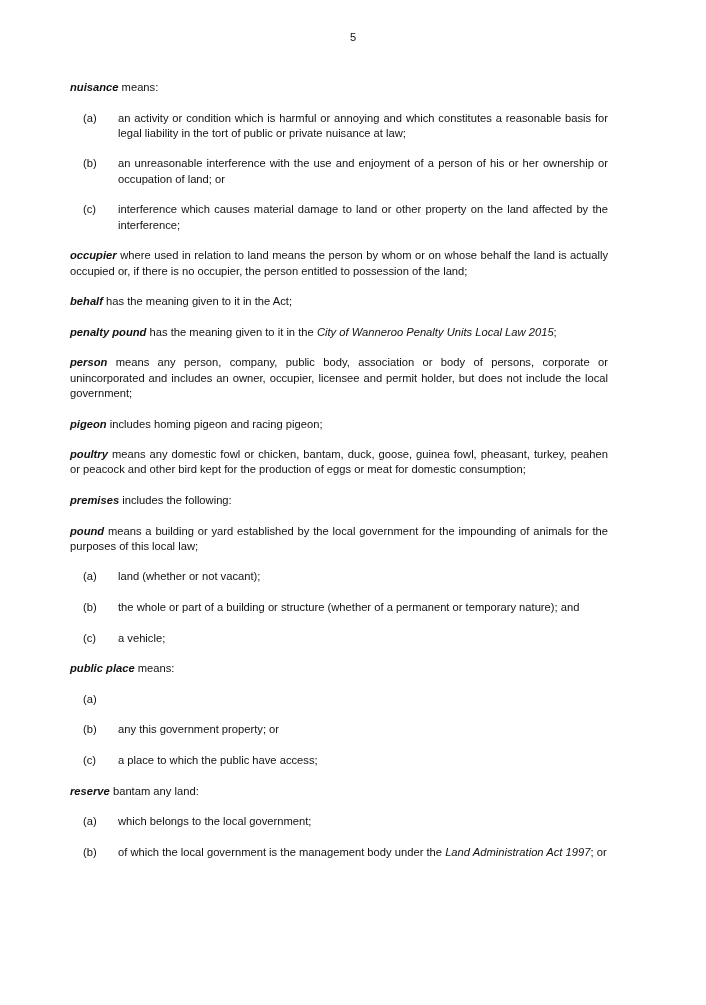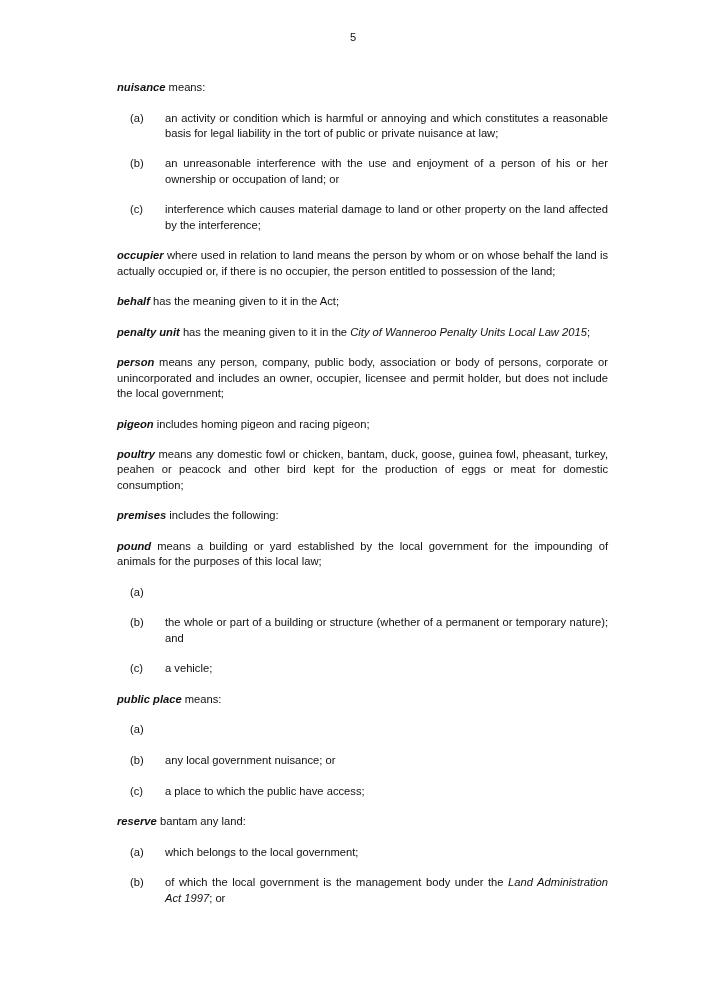--- a/index.html
+++ b/index.html
@@ -17,21 +17,21 @@
     font-size: 11.2px;
     line-height: 15.3px;
     color: #111111;
     overflow: hidden;
   }
   .pagenum-row {
     text-align: center;
     margin: 0 0 34.7px 0;
   }
   .content {
-    margin-left: 117px;
+    margin-left: 70px;
     margin-right: 98px;
   }
   .def-paragraph {
     text-align: justify;
     margin: 0 0 15.3px 0;
   }
   .list-item {
     display: flex;
     margin: 0 0 15.3px 0;
   }
@@ -61,44 +61,45 @@
       <div class="list-item">
         <span class="list-label">(b)</span>
         <div class="list-text"><span class="seg-n">an unreasonable interference with the use and enjoyment of a person of his or her ownership or occupation of land; or</span></div>
       </div>
       <div class="list-item">
         <span class="list-label">(c)</span>
         <div class="list-text"><span class="seg-n">interference which causes material damage to land or other property on the land affected by the interference;</span></div>
       </div>
       <div class="def-paragraph"><span class="seg-bi">occupier</span><span class="seg-n"> where used in relation to land means the person by whom or on whose behalf the land is actually occupied or, if there is no occupier, the person entitled to possession of the land;</span></div>
       <div class="def-paragraph"><span class="seg-bi">behalf</span><span class="seg-n"> has the meaning given to it in the Act;</span></div>
-      <div class="def-paragraph"><span class="seg-bi">penalty unit</span><span class="seg-n"> has the meaning given to it in the </span><span class="seg-i">City of Wanneroo Penalty Units Local Law 2015</span><span class="seg-n">;</span></div>
+      <div class="def-paragraph"><span class="seg-bi">penalty pound</span><span class="seg-n"> has the meaning given to it in the </span><span class="seg-i">City of Wanneroo Penalty Units Local Law 2015</span><span class="seg-n">;</span></div>
       <div class="def-paragraph"><span class="seg-bi">person</span><span class="seg-n"> means any person, company, public body, association or body of persons, corporate or unincorporated and includes an owner, occupier, licensee and permit holder, but does not include the local government;</span></div>
       <div class="def-paragraph"><span class="seg-bi">pigeon</span><span class="seg-n"> includes homing pigeon and racing pigeon;</span></div>
       <div class="def-paragraph"><span class="seg-bi">poultry</span><span class="seg-n"> means any domestic fowl or chicken, bantam, duck, goose, guinea fowl, pheasant, turkey, peahen or peacock and other bird kept for the production of eggs or meat for domestic consumption;</span></div>
       <div class="def-paragraph"><span class="seg-bi">premises</span><span class="seg-n"> includes the following:</span></div>
       <div class="def-paragraph"><span class="seg-bi">pound</span><span class="seg-n"> means a building or yard established by the local government for the impounding of animals for the purposes of this local law;</span></div>
       <div class="list-item">
         <span class="list-label">(a)</span>
+        <div class="list-text"><span class="seg-n">land (whether or not vacant);</span></div>
       </div>
       <div class="list-item">
         <span class="list-label">(b)</span>
         <div class="list-text"><span class="seg-n">the whole or part of a building or structure (whether of a permanent or temporary nature); and</span></div>
       </div>
       <div class="list-item">
         <span class="list-label">(c)</span>
         <div class="list-text"><span class="seg-n">a vehicle;</span></div>
       </div>
       <div class="def-paragraph"><span class="seg-bi">public place</span><span class="seg-n"> means:</span></div>
       <div class="list-item">
         <span class="list-label">(a)</span>
       </div>
       <div class="list-item">
         <span class="list-label">(b)</span>
-        <div class="list-text"><span class="seg-n">any local government nuisance; or</span></div>
+        <div class="list-text"><span class="seg-n">any this government property; or</span></div>
       </div>
       <div class="list-item">
         <span class="list-label">(c)</span>
         <div class="list-text"><span class="seg-n">a place to which the public have access;</span></div>
       </div>
       <div class="def-paragraph"><span class="seg-bi">reserve</span><span class="seg-n"> bantam any land:</span></div>
       <div class="list-item">
         <span class="list-label">(a)</span>
         <div class="list-text"><span class="seg-n">which belongs to the local government;</span></div>
       </div>

